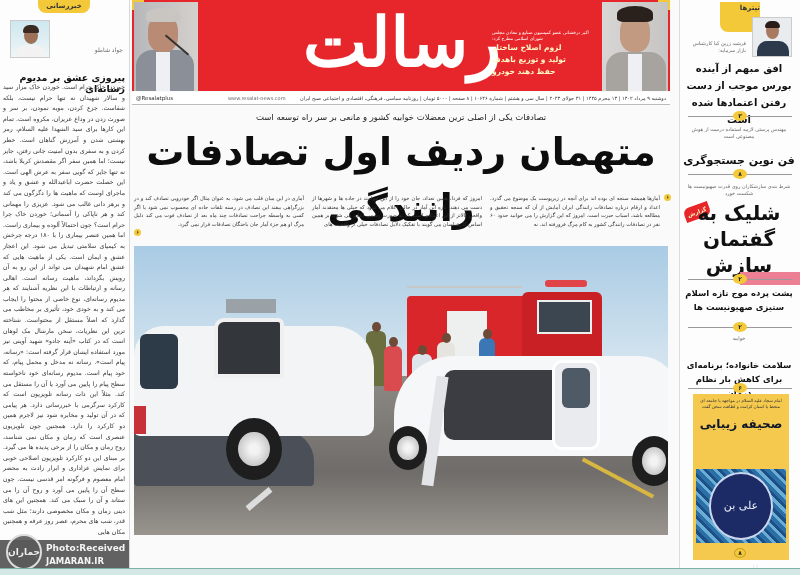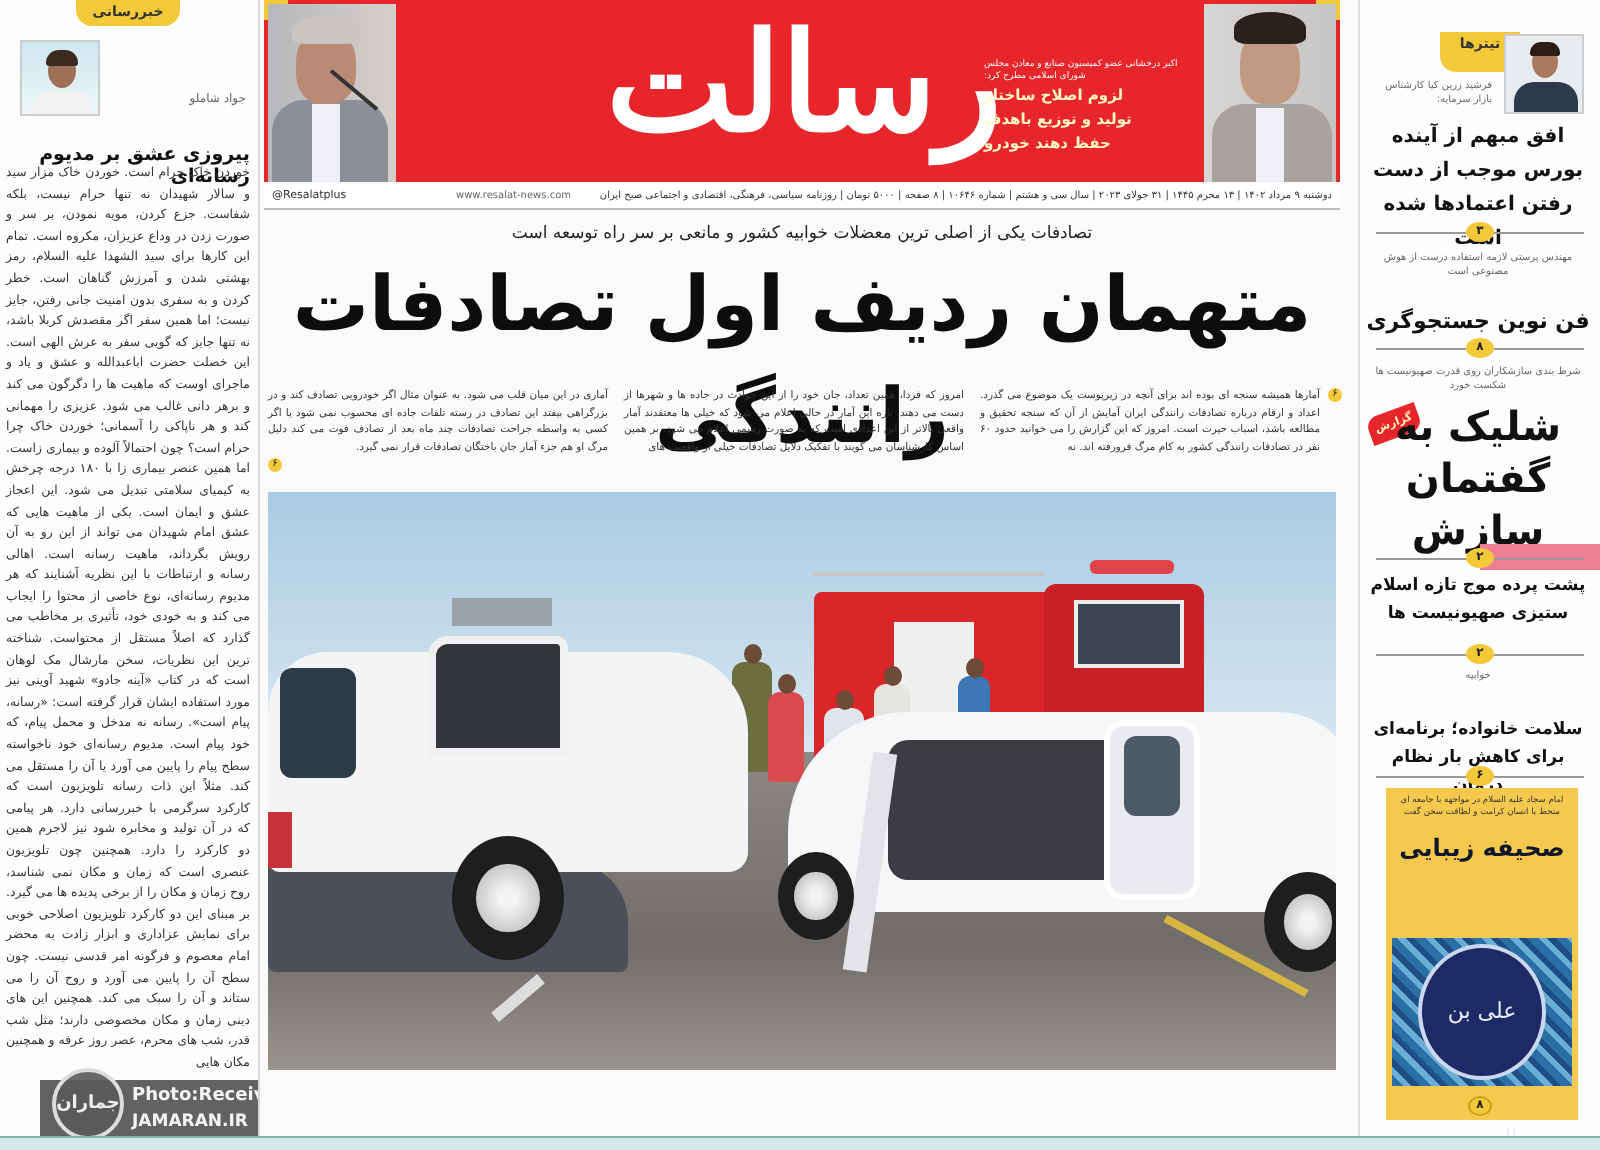--- a/index.html
+++ b/index.html
@@ -10,21 +10,21 @@
   
   .left-col { position: absolute; left: 0; top: 0; width: 130px; height: 575px; background: #fdfdfd; border-right: 1px solid #d8d8d8; direction: rtl; overflow: hidden; }
   .left-tag { position: absolute; left: 38px; top: 0; width: 52px; height: 13px; background: #f3c93a; border-radius: 0 0 8px 8px; color: #333; font-size: 7px; font-weight: bold; text-align: center; line-height: 13px; }
   .left-photo { position: absolute; left: 10px; top: 20px; width: 40px; height: 38px; background: linear-gradient(#cfe7ef, #eef6f8); border: 1px solid #ccc; overflow: hidden; }
   .left-photo .head { position: absolute; left: 13px; top: 6px; width: 14px; height: 17px; border-radius: 50%; background: #9c7158; }
   .left-photo .hair { position: absolute; left: 12px; top: 4px; width: 16px; height: 8px; border-radius: 8px 8px 2px 2px; background: #3a2a22; }
   .left-photo .body { position: absolute; left: 5px; top: 24px; width: 30px; height: 16px; border-radius: 10px 10px 0 0; background: #f2f2f2; }
   .left-author { position: absolute; right: 6px; top: 46px; font-size: 6px; color: #666; }
   .left-title { position: absolute; right: 4px; top: 72px; width: 124px; font-size: 9.5px; font-weight: bold; color: #111; text-align: right; }
   .left-body { position: absolute; right: 4px; top: 82px; width: 122px; font-size: 6.2px; line-height: 10.6px; color: #333; text-align: justify; }
-  .watermark { position: absolute; left: 0; top: 540px; width: 130px; height: 30px; background: rgba(70,70,70,0.85); direction: ltr; margin-left: 20px; }
+  .watermark { position: absolute; left: 0; top: 540px; width: 130px; height: 30px; background: rgba(70,70,70,0.85); direction: ltr; }
   .wm-logo { position: absolute; left: 6px; top: -6px; width: 36px; height: 36px; border-radius: 50%; border: 2px solid #ddd; background: rgba(90,90,90,0.9); color: #eee; font-size: 9px; text-align: center; line-height: 32px; font-weight: bold; }
   .wm-line1 { position: absolute; left: 46px; top: 3px; color: #f4f4f4; font-size: 9px; font-weight: bold; }
   .wm-line2 { position: absolute; left: 46px; top: 16px; color: #f4f4f4; font-size: 8.5px; font-weight: bold; }
 
   
   .masthead { position: absolute; left: 132px; top: 0; width: 538px; height: 91px; background: #e7262b; overflow: hidden; }
   .mast-num { position: absolute; top: 0; width: 12px; height: 10px; background: #f3c93a; color: #222; font-size: 7px; text-align: center; line-height: 10px; font-weight: bold; }
   .logo { position: absolute; left: 150px; top: -4px; width: 240px; height: 92px; color: #fff; font-family: "DejaVu Serif", serif; font-size: 68px; font-weight: bold; text-align: center; line-height: 92px; direction: rtl; letter-spacing: -2px; }
   .portrait { position: absolute; top: 2px; height: 89px; overflow: hidden; }
   .portrait .bg { position: absolute; inset: 0; }
@@ -76,21 +76,21 @@
   .car-right { position: absolute; left: 240px; top: 100px; width: 300px; height: 140px; }
   .car-right .body-w { position: absolute; left: 20px; top: 10px; width: 285px; height: 100px; background: #f6f7f8; border-radius: 60px 40px 16px 8px; }
   .car-right .interior { position: absolute; left: 70px; top: 24px; width: 150px; height: 70px; background: #3b3d42; border-radius: 10px; }
   .car-right .door { position: absolute; left: 178px; top: 14px; width: 48px; height: 90px; background: #e9ebee; border: 3px solid #fff; border-radius: 10px; }
   .car-right .door-glass { position: absolute; left: 188px; top: 22px; width: 28px; height: 40px; background: #4e5a66; border-radius: 6px; }
   .car-right .pillar { position: absolute; left: 55px; top: 30px; width: 12px; height: 110px; background: #e2e4e7; transform: rotate(8deg); }
   .debris { position: absolute; left: 110px; top: 250px; width: 30px; height: 6px; background: #ddd; transform: rotate(-40deg); }
 
   
   .right-col { position: absolute; left: 679px; top: 0; width: 121px; height: 568px; background: #fdfdfd; border-left: 1px solid #ddd; direction: rtl; overflow: hidden; }
-  .right-tag { position: absolute; left: 40px; top: 16px; width: 40px; height: 20px; background: #f3c93a; border-radius: 0 0 8px 8px; color: #333; font-size: 7px; font-weight: bold; text-align: center; line-height: 13px; }
+  .right-tag { position: absolute; left: 40px; top: 2px; width: 40px; height: 30px; background: #f3c93a; border-radius: 0 0 8px 8px; color: #333; font-size: 7px; font-weight: bold; text-align: right; line-height: 13px; }
   .right-photo { position: absolute; left: 72px; top: 17px; width: 40px; height: 40px; background: #e9ecef; border: 1px solid #ccc; overflow: hidden; }
   .right-photo .head { position: absolute; left: 13px; top: 5px; width: 13px; height: 16px; border-radius: 50%; background: #a97a5f; }
   .right-photo .hair { position: absolute; left: 12px; top: 3px; width: 15px; height: 7px; border-radius: 8px 8px 2px 2px; background: #2a1d17; }
   .right-photo .body { position: absolute; left: 4px; top: 23px; width: 32px; height: 18px; border-radius: 10px 10px 0 0; background: #2d3a4c; }
   .r-author { position: absolute; left: 6px; top: 40px; width: 60px; font-size: 5px; color: #666; line-height: 7px; text-align: right; }
   .r-h1 { position: absolute; right: 6px; top: 60px; width: 110px; font-size: 10px; font-weight: bold; color: #111; text-align: center; line-height: 17px; }
   .r-div { position: absolute; right: 8px; width: 104px; height: 1px; background: #999; }
   .r-num { position: absolute; left: 53px; width: 14px; height: 10px; border-radius: 50%; background: #f3c93a; color: #222; font-size: 6px; text-align: center; line-height: 10px; font-weight: bold; }
   .r-kick { position: absolute; right: 6px; width: 110px; font-size: 5px; color: #666; text-align: center; line-height: 7px; }
   .r-h2 { position: absolute; right: 4px; width: 114px; font-size: 11px; font-weight: bold; color: #111; text-align: center; }

